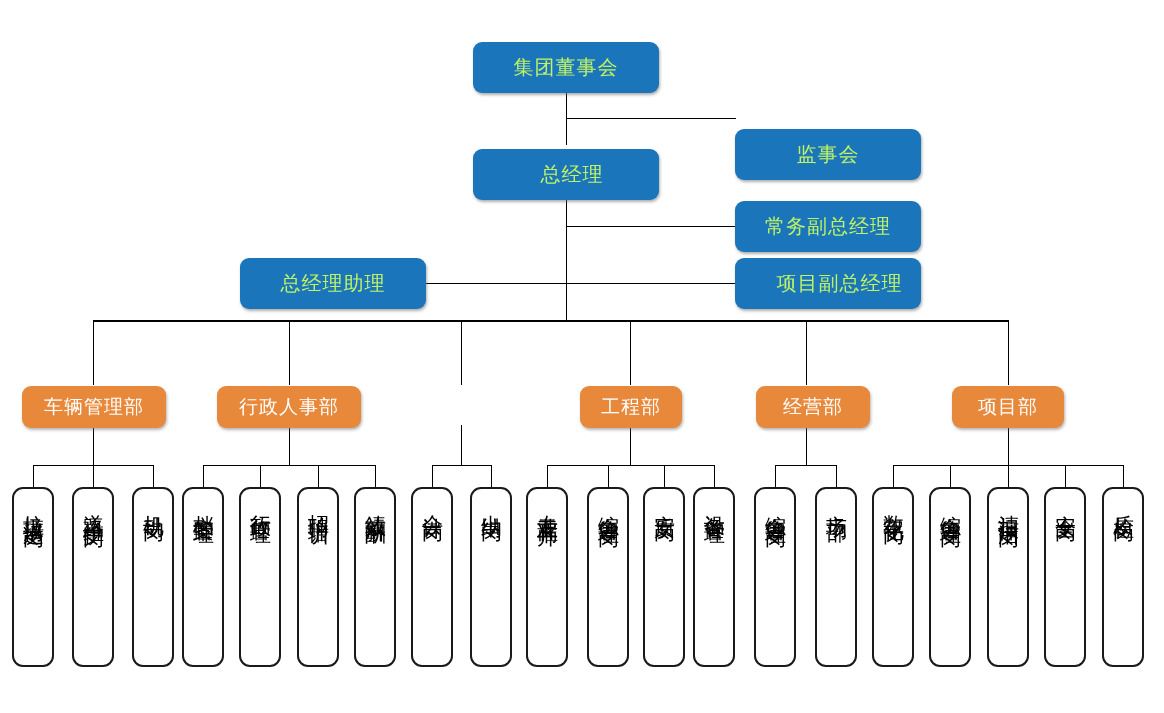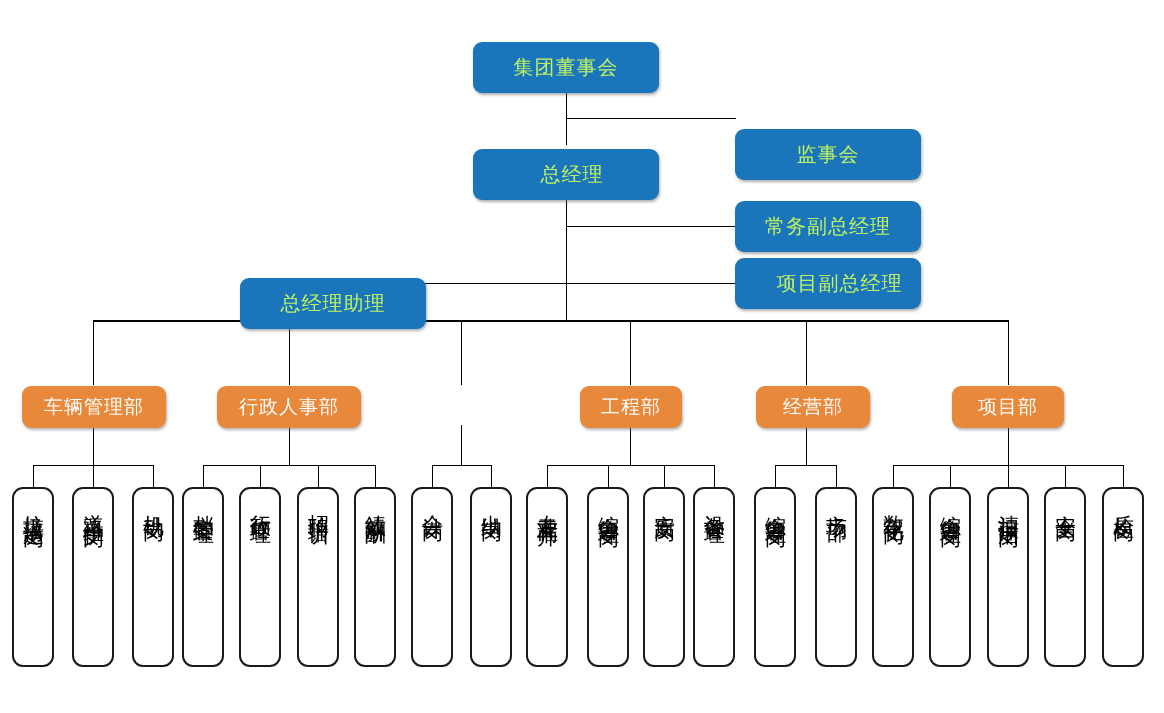--- a/index.html
+++ b/index.html
@@ -144,21 +144,21 @@
   <div class="node blue" style="left:473px; top:42px; width:186px; height:51px;">集团董事会</div>
 
   <div class="node blue" style="left:735px; top:93px; width:186px; height:51px;margin-top:36px;">监事会</div>
 
   <div class="node blue" style="left:473px; top:149px; width:186px; height:51px;padding-left:12px;">总经理</div>
 
   <div class="node blue" style="left:735px; top:201px; width:186px; height:51px;">常务副总经理</div>
 
   <div class="node blue" style="left:735px; top:258px; width:186px; height:51px;padding-left:23px;">项目副总经理</div>
 
-  <div class="node blue" style="left:240px; top:258px; width:186px; height:51px;margin-top:20px;">总经理助理</div>
+  <div class="node blue" style="left:240px; top:258px; width:186px; height:51px;">总经理助理</div>
 
   <div class="node orange" style="left:22px; top:386px; width:144px; height:42px;">车辆管理部</div>
 
   <div class="node orange" style="left:217px; top:386px; width:144px; height:42px;">行政人事部</div>
 
 
   <div class="node orange" style="left:580px; top:386px; width:102px; height:42px;">工程部</div>
 
   <div class="node orange" style="left:756px; top:386px; width:114px; height:42px;">经营部</div>
 

